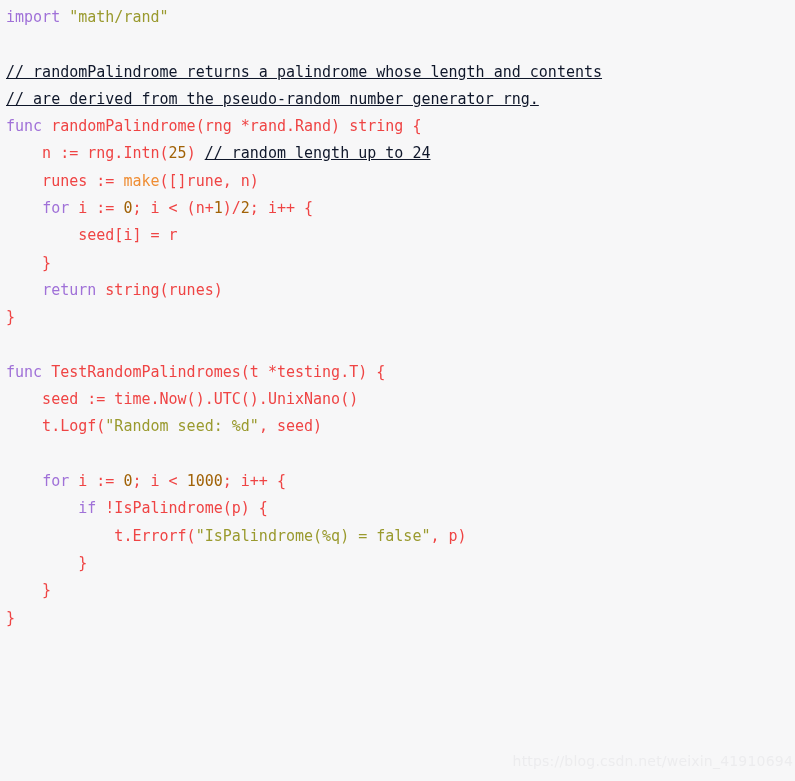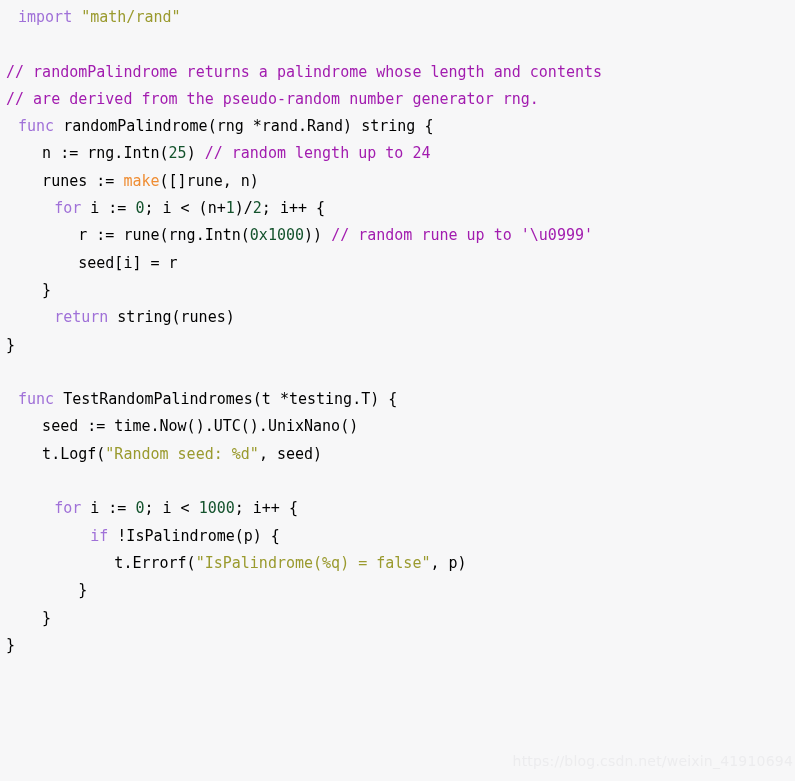--- a/index.html
+++ b/index.html
@@ -25,26 +25,26 @@
   .code-line {
     height: 27.3px;
     line-height: 27.3px;
     font-size: 15px;
     letter-spacing: 0px;
     white-space: pre;
     color: #24292e;
     font-family: "DejaVu Sans Mono", "Liberation Mono", monospace;
   }
   .tok { white-space: pre; }
-  .t-kw   { color: #a071d8; margin-left: 12px; }
+  .t-kw   { color: #a071d8; }
   .t-str  { color: #9a9a2e; }
-  .t-num  { color: #14532d; text-align: right; }
+  .t-num  { color: #a16207; text-align: right; }
   .t-fn   { color: #ef8d33; }
-  .t-com  { color: #a21caf; }
-  .t-plain{ color: #000000; margin-top: 16px; }
+  .t-com  { color: #0f172a; text-decoration: underline; }
+  .t-plain{ color: #ef4444; margin-top: 16px; }
 
   #watermark {
     position: absolute;
     right: 2px;
     bottom: 12px;
     font-family: "DejaVu Sans", "Liberation Sans", sans-serif;
     font-size: 14px;
     color: #ececee;
     letter-spacing: 0.2px;
     white-space: pre;
@@ -57,21 +57,20 @@
 <div id="code-block">
   <div id="code-lines">
       <div class="code-line"><span class="tok t-kw">import</span><span class="tok t-plain"> </span><span class="tok t-str">"math/rand"</span></div>
       <div class="code-line">&nbsp;</div>
       <div class="code-line"><span class="tok t-com">// randomPalindrome returns a palindrome whose length and contents</span></div>
       <div class="code-line"><span class="tok t-com">// are derived from the pseudo-random number generator rng.</span></div>
       <div class="code-line"><span class="tok t-kw">func</span><span class="tok t-plain"> randomPalindrome(rng *rand.Rand) </span><span class="tok t-plain">string</span><span class="tok t-plain"> {</span></div>
       <div class="code-line"><span class="tok t-plain">    n := rng.Intn(</span><span class="tok t-num">25</span><span class="tok t-plain">) </span><span class="tok t-com">// random length up to 24</span></div>
       <div class="code-line"><span class="tok t-plain">    runes := </span><span class="tok t-fn">make</span><span class="tok t-plain">([]rune, n)</span></div>
       <div class="code-line"><span class="tok t-plain">    </span><span class="tok t-kw">for</span><span class="tok t-plain"> i := </span><span class="tok t-num">0</span><span class="tok t-plain">; i &lt; (n+</span><span class="tok t-num">1</span><span class="tok t-plain">)/</span><span class="tok t-num">2</span><span class="tok t-plain">; i++ {</span></div>
-      <div class="code-line"><span class="tok t-plain">        r := rune(rng.Intn(</span><span class="tok t-num">0x1000</span><span class="tok t-plain">)) </span><span class="tok t-com">// random rune up to '\u0999'</span></div>
       <div class="code-line"><span class="tok t-plain">        seed[i] = r</span></div>
       <div class="code-line"><span class="tok t-plain">    }</span></div>
       <div class="code-line"><span class="tok t-plain">    </span><span class="tok t-kw">return</span><span class="tok t-plain"> string(runes)</span></div>
       <div class="code-line"><span class="tok t-plain">}</span></div>
       <div class="code-line">&nbsp;</div>
       <div class="code-line"><span class="tok t-kw">func</span><span class="tok t-plain"> TestRandomPalindromes(t *testing.T) {</span></div>
       <div class="code-line"><span class="tok t-plain">    seed := time.Now().UTC().UnixNano()</span></div>
       <div class="code-line"><span class="tok t-plain">    t.Logf(</span><span class="tok t-str">"Random seed: %d"</span><span class="tok t-plain">, seed)</span></div>
       <div class="code-line">&nbsp;</div>
       <div class="code-line"><span class="tok t-plain">    </span><span class="tok t-kw">for</span><span class="tok t-plain"> i := </span><span class="tok t-num">0</span><span class="tok t-plain">; i &lt; </span><span class="tok t-num">1000</span><span class="tok t-plain">; i++ {</span></div>

